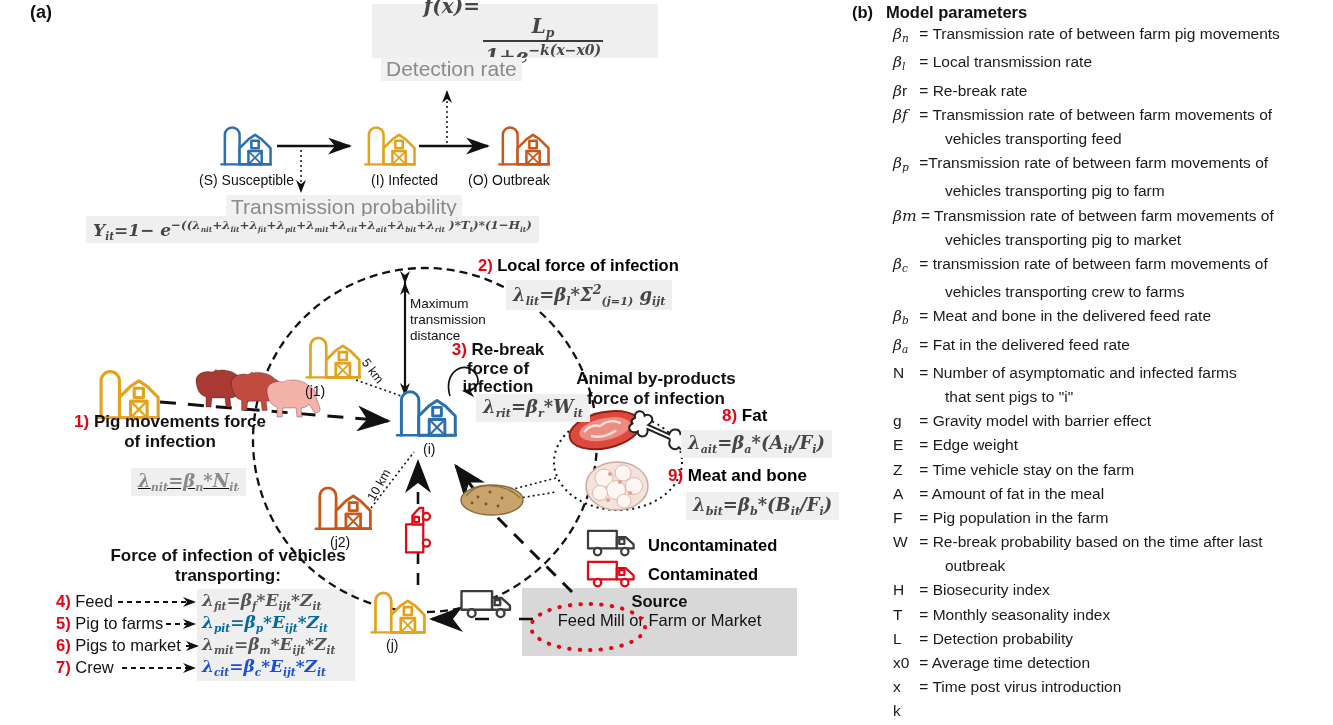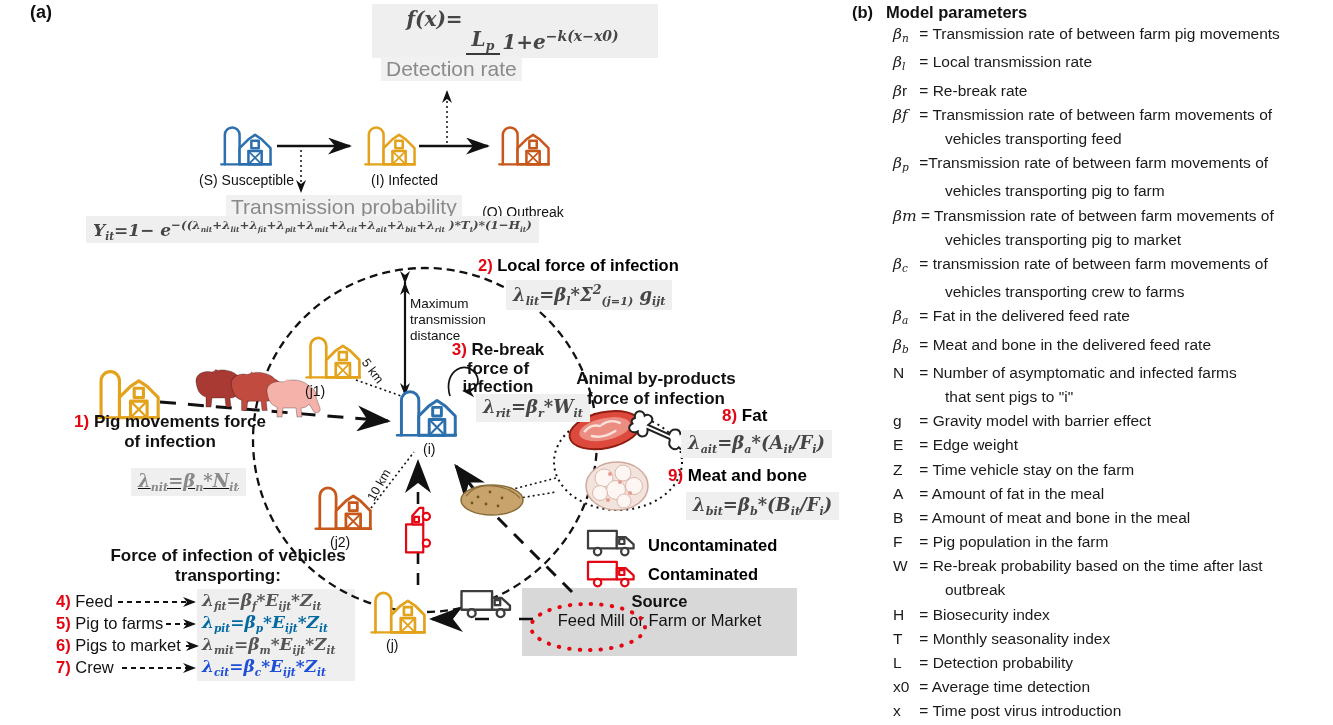--- a/index.html
+++ b/index.html
@@ -10,21 +10,21 @@
   body{width:1333px;height:725px;position:relative;background:#fff;overflow:hidden;
        font-family:"Liberation Sans",sans-serif;color:#111;}
   .abs{position:absolute;}
   .nowrap{white-space:nowrap;}
   .center{text-align:center;}
   
   .eq{font-family:"DejaVu Serif",serif;font-style:italic;font-weight:bold;color:#464646;}
   .eqbg{background:var(--eqbg);padding:2px 7px;}
   .sb{font-size:62%;vertical-align:-0.35em;}
   .sp{font-size:70%;vertical-align:0.55em;}
-  .frac{display:inline-flex;text-align:center;vertical-align:-1.0em;margin:0 3px;justify-content:space-between;}
+  .frac{display:inline-flex;flex-direction:column;text-align:center;vertical-align:-1.0em;margin:0 3px;justify-content:space-between;}
   .frac .num{border-bottom:2px solid #3a3a3a;padding:0 6px;line-height:1.1;}
   .frac .den{padding:0 2px;line-height:1.15;}
   
   .graylabel{color:#8a8a8a;background:#f1f1f1;font-size:21px;padding:0 5px;}
   
   .btitle{font-weight:bold;font-size:16.5px;color:#000;line-height:1.2;}
   .rednum{color:var(--red);font-weight:bold;}
   .flabel{font-size:14px;color:#111;}
   .kmlabel{font-size:12.5px;color:#111;}
   
@@ -181,21 +181,21 @@
 <div class="abs txt eqbg center" style="left:372px;top:4px;width:272px;height:50px;display:flex;align-items:center;justify-content:center;">
   <span class="eq" style="font-size:20px;">f(x)=<span class="frac">
         <span class="num">L<span class="sb">p</span></span>
         <span class="den">1+e<span class="sp">−k(x−x0)</span></span>
       </span></span>
 </div>
 <div class="abs txt graylabel nowrap" style="left:381px;top:57px;">Detection rate</div>
 
 <div class="abs txt flabel nowrap" style="left:194px;top:172px;width:105px;text-align:center;">(S) Susceptible</div>
 <div class="abs txt flabel nowrap" style="left:338px;top:172px;width:100px;text-align:right;">(I) Infected</div>
-<div class="abs txt flabel nowrap" style="left:468px;top:172px;width:110px;text-align:center;margin-top:32px;">(O) Outbreak</div>
+<div class="abs txt flabel nowrap" style="left:468px;top:172px;width:110px;">(O) Outbreak</div>
 
 <div class="abs txt graylabel nowrap" style="left:226px;top:195px;">Transmission probability</div>
 <div class="abs txt eqbg nowrap" style="left:86px;top:216px;">
   <span class="eq" style="font-size:17px;">Y<span class="sb">it</span>=1− e<span class="sp">−((λ<span class="sb">nit</span>+λ<span class="sb">lit</span>+λ<span class="sb">fit</span>+λ<span class="sb">pit</span>+λ<span class="sb">mit</span>+λ<span class="sb">cit</span>+λ<span class="sb">ait</span>+λ<span class="sb">bit</span>+λ<span class="sb">rit</span> )*T<span class="sb">t</span>)*(1−H<span class="sb">it</span>)</span></span>
 </div>
 
 <div class="abs txt nowrap" style="left:478px;top:256px;">
   <span class="rednum btitle">2) </span>
   <span class="btitle">Local force of infection</span>
 </div>
@@ -302,25 +302,25 @@
 
   <div class="prow">
     <span class="psym"><span class="greek">βm</span></span><span class="ptext"> = Transmission rate of between farm movements of</span>
   <div class="pcont">vehicles transporting pig to market</div></div>
 
   <div class="prow">
     <span class="psym"><span class="greek">β</span><span class="sb">c</span></span><span class="ptext"> = transmission rate of between farm movements of</span>
   <div class="pcont">vehicles transporting crew to farms</div></div>
 
   <div class="prow">
+    <span class="psym"><span class="greek">β</span><span class="sb">b</span></span><span class="ptext"> = Meat and bone in the delivered feed rate</span>
+  </div>
+
+  <div class="prow">
     <span class="psym"><span class="greek">β</span><span class="sb">a</span></span><span class="ptext"> = Fat in the delivered feed rate</span>
-  </div>
-
-  <div class="prow">
-    <span class="psym"><span class="greek">β</span><span class="sb">b</span></span><span class="ptext"> = Meat and bone in the delivered feed rate</span>
   </div>
 
   <div class="prow">
     <span class="psym">N</span><span class="ptext"> = Number of asymptomatic and infected farms</span>
   <div class="pcont">that sent pigs to "i"</div></div>
 
   <div class="prow">
     <span class="psym">g</span><span class="ptext"> = Gravity model with barrier effect</span>
   </div>
 
@@ -329,23 +329,20 @@
   </div>
 
   <div class="prow">
     <span class="psym">Z</span><span class="ptext"> = Time vehicle stay on the farm</span>
   </div>
 
   <div class="prow">
     <span class="psym">A</span><span class="ptext"> = Amount of fat in the meal</span>
   </div>
 
-  <div class="prow">
-    <span class="psym">B</span><span class="ptext"> = Amount of meat and bone in the meal</span>
-  </div>
 
   <div class="prow">
     <span class="psym">F</span><span class="ptext"> = Pig population in the farm</span>
   </div>
 
   <div class="prow">
     <span class="psym">W</span><span class="ptext"> = Re-break probability based on the time after last</span>
   <div class="pcont">outbreak</div></div>
 
   <div class="prow">

